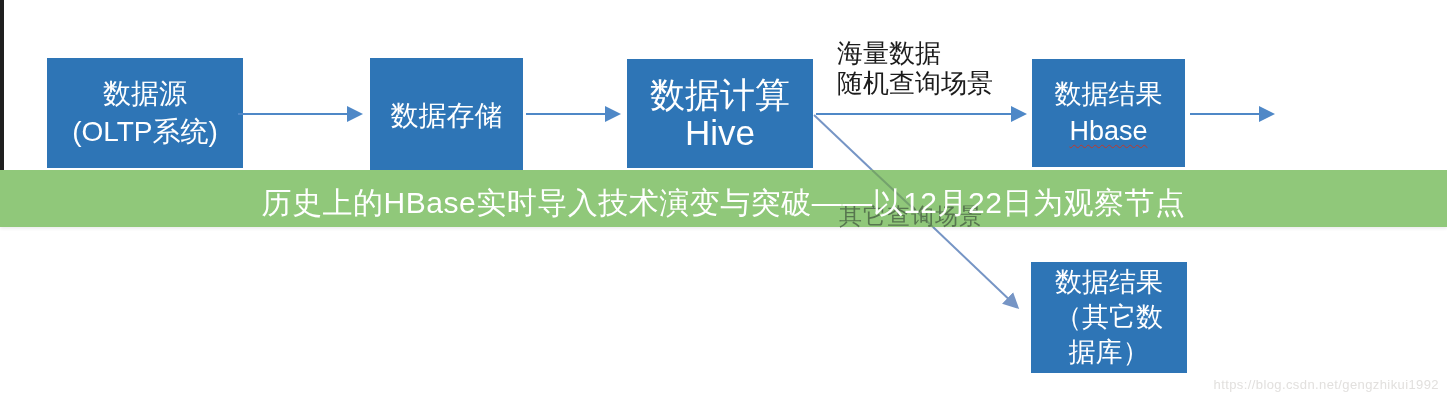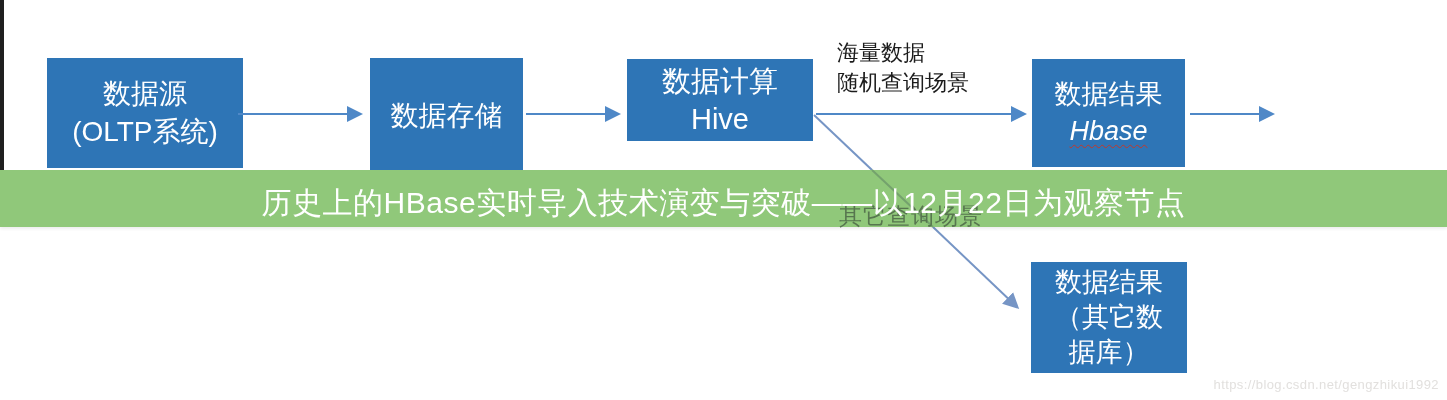--- a/index.html
+++ b/index.html
@@ -30,32 +30,31 @@
     align-items: center;
     justify-content: center;
     text-align: center;
     line-height: 38px;
     font-size: 28px;
   }
   .node .nline { white-space: nowrap; }
 
   #node-data-source      { left: 39px;   top: 58px;  width: 196px; height: 110px; margin-left: 8px; }
   #node-data-storage     { left: 370px;  top: 58px;  width: 153px; height: 116px; }
-  #node-data-compute     { left: 627px;  top: 59px;  width: 186px; height: 82px; font-size: 29px; }
+  #node-data-compute     { left: 627px;  top: 59px;  width: 186px; height: 109px; font-size: 35px; }
   #node-data-result-hbase{ left: 1032px; top: 59px;  width: 153px; height: 108px; font-size: 27px; line-height: 37px; }
   #node-data-application { left: 1280px; top: 60px;  width: 157px; height: 108px; }
   #node-data-result-other{ left: 1031px; top: 262px; width: 156px; height: 111px; font-size: 27px; line-height: 35px; }
 
   .squiggle {
     text-decoration: underline;
     text-decoration-style: wavy;
     text-decoration-color: var(--squiggle-red, #c0392b);
     text-decoration-thickness: 1px;
     text-underline-offset: 4px;
-    font-style: italic;
   }
 
   
   svg.flow-layer {
     position: absolute;
     left: 0; top: 0;
     pointer-events: none;
   }
   #arrows-under { z-index: 1; }
   #arrows-over  { z-index: 3; }
@@ -83,21 +82,21 @@
     letter-spacing: 0.5px;
     white-space: nowrap;
     z-index: 4;
   }
 
   
   .anno-top {
     position: absolute;
     left: 837px; top: 38px;
     color: #1c1c1c;
-    font-size: 22px;
+    font-size: 26px;
     line-height: 30px;
     z-index: 1;
     white-space: nowrap;
   }
 
   
   .anno-other {
     position: absolute;
     left: 839px; top: 201px;
     color: #57764f;

